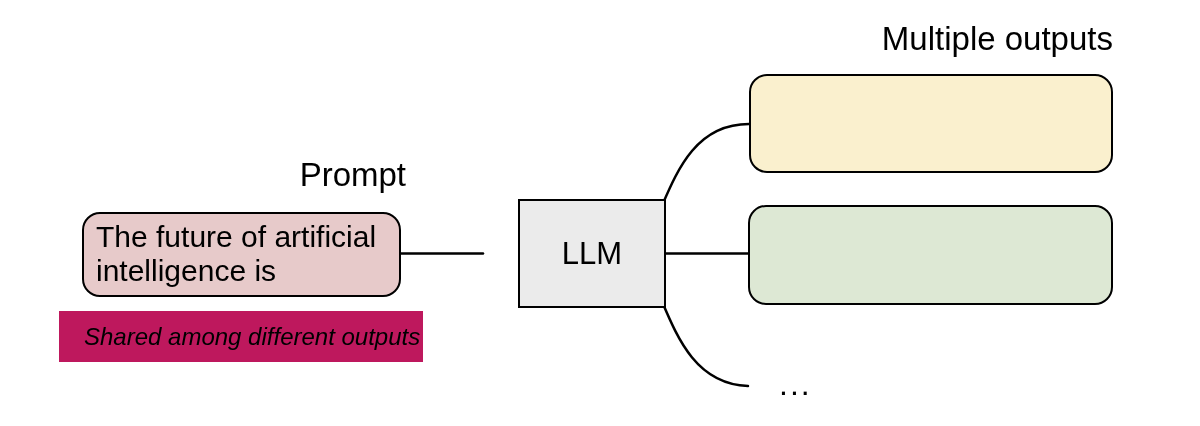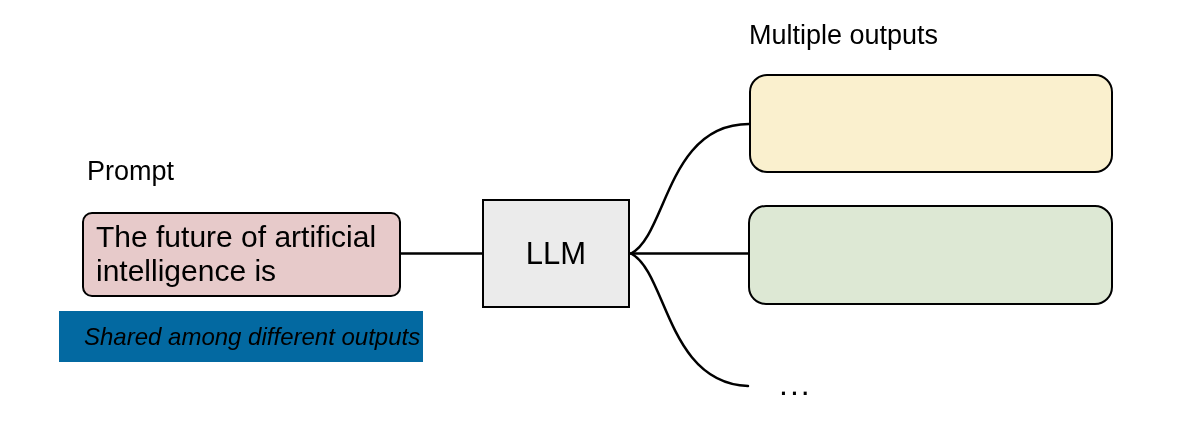--- a/index.html
+++ b/index.html
@@ -32,32 +32,31 @@
   .box {
     position: absolute;
     box-sizing: border-box;
     border: 2.5px solid #000000;
   }
   .rounded {
     border-radius: 18px;
   }
   .label {
     position: absolute;
-    font-size: 27px;
-    text-align: left;
+    font-size: 33px;
+    text-align: right;
     white-space: nowrap;
   }
   .prompt-label { left: 87px;  top: 156px; width: 319px; }
   .outputs-label { left: 749px; top: 20px;  width: 364px; }
   .prompt-box {
     left: 82px; top: 212px; width: 319px; height: 85px;
     background: #e7caca;
     font-size: 30px; line-height: 34px;
     padding: 6px 12px 0 12px;
-    border-radius: 10px;
   }
   .llm-box {
     left: 482px; top: 199px; width: 148px; height: 109px;
     background: #ebebeb;
     display: flex; align-items: center; justify-content: center;
     font-size: 31px;
   }
   .output-box-1 {
     left: 749px; top: 74px; width: 364px; height: 99px;
     background: #faf0ce;
@@ -95,23 +94,23 @@
     <path d="M 631 253.5 H 749" style="stroke: rgb(0, 0, 0);"></path>
     <path d="M 631 253.5 C 667 272 667 383 748 386" style="stroke: rgb(0, 0, 0);"></path>
   </svg>
 
   <div class="label prompt-label">Prompt</div>
 
   <div class="box rounded prompt-box" style="background-color: rgb(231, 202, 202);">
     <span>The future of artificial intelligence is</span>
   </div>
 
-  <div class="note" style="background-color: #0369a1;">Shared among different outputs</div>
+  <div class="note" style="background-color: #be185d;">Shared among different outputs</div>
 
-  <div class="box llm-box" style="background-color: rgb(235, 235, 235);">LLM</div>
+  <div class="box llm-box" style="background-color: rgb(235, 235, 235); margin-left: 36px;">LLM</div>
 
   <div class="label outputs-label">Multiple outputs</div>
 
   <div class="box rounded output-box-1" style="background-color: rgb(250, 240, 206);"></div>
 
   <div class="box rounded output-box-2" style="background-color: rgb(221, 232, 212);"></div>
 
   <div class="ellipsis">...</div>
 
 </div>

